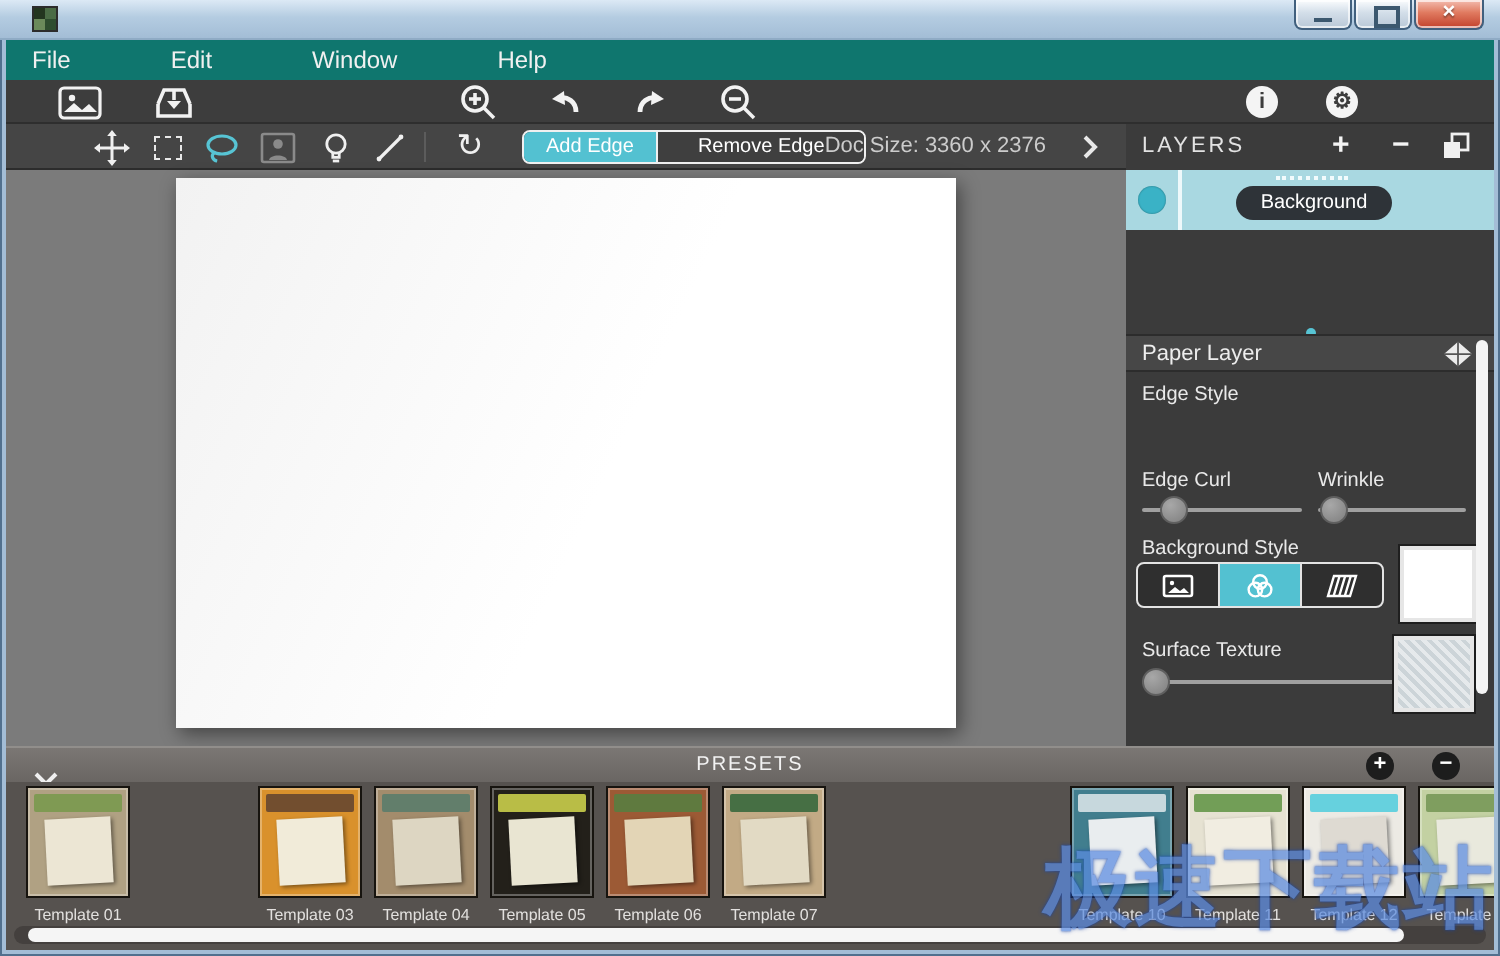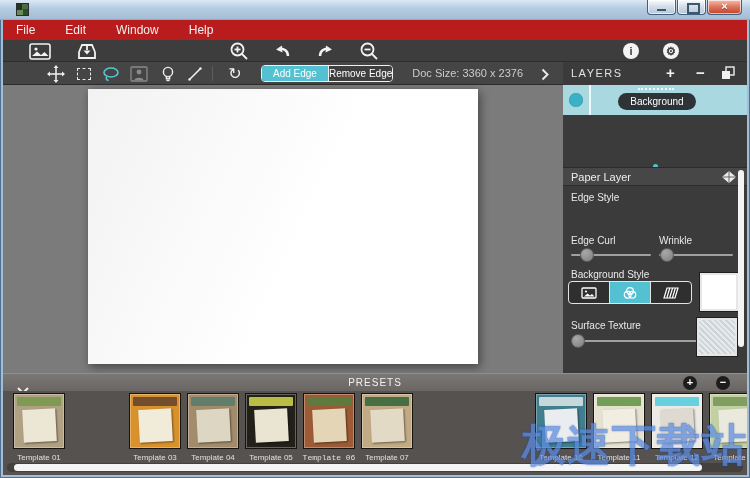--- a/index.html
+++ b/index.html
@@ -14,37 +14,37 @@
   .win-btn{width:29px;height:15px;margin-left:1px;border:1px solid #41607e;border-top:none;
     border-radius:0 0 4px 4px;background:linear-gradient(#fbfdfe,#d3dee9 45%,#b9c8d7);
     position:relative;box-shadow:inset 0 0 0 1px rgba(255,255,255,.65);}
   .win-btn.minimize::after{content:"";position:absolute;left:9px;right:9px;bottom:3px;height:2px;background:#3c586f;}
   .win-btn.maximize::after{content:"";position:absolute;left:9px;top:3px;width:9px;height:7px;border:2px solid #3c586f;}
   .win-btn.close{width:35px;background:linear-gradient(#f4beb2,#e07a60 45%,#c2412c);
     color:#fff;font-size:11px;font-weight:bold;text-align:center;line-height:13px;text-shadow:0 1px 1px rgba(0,0,0,.4);}
   
   .app{position:absolute;top:20px;left:3px;width:744px;height:455px;background:#3b3b3b;overflow:hidden;}
   
-  .menubar{position:absolute;top:0;left:0;width:744px;height:20px;background:#b91c1c;display:flex;align-items:center;}
+  .menubar{position:absolute;top:0;left:0;width:744px;height:20px;background:#0f766e;display:flex;align-items:center;gap:20px;}
   .menu-item{color:#f0f0f0;font-size:12px;padding:0 15px;line-height:20px;}
   .menu-item:first-child{padding-left:13px;}
   
   .icon-toolbar{position:absolute;top:20px;left:0;width:744px;height:22px;background:#3d3d3d;border-bottom:1px solid #2e2e2e;}
   .tb-icon{position:absolute;top:2px;width:22px;height:18px;display:flex;align-items:center;justify-content:center;}
   .circle-icon{position:absolute;top:3px;width:16px;height:16px;border-radius:50%;background:#f4f4f4;
     color:#3d3d3d;font-size:11px;font-weight:bold;text-align:center;line-height:16px;}
   
   .toolbar2{position:absolute;top:42px;left:0;width:560px;height:23px;background:#454545;border-bottom:1px solid #2c2c2c;}
   .tool{position:absolute;top:3px;width:20px;height:17px;display:flex;align-items:center;justify-content:center;}
   .marquee-box{width:14px;height:12px;border:1px dashed #e8e8e8;}
   .tool-sep{position:absolute;left:209px;top:4px;width:1px;height:15px;background:#5c5c5c;}
   .rotate-glyph{color:#f0f0f0;font-size:16px;line-height:16px;}
   .edge-btns{position:absolute;left:258px;top:3px;height:17px;display:flex;border:1px solid #f0f0f0;border-radius:4px;overflow:hidden;}
   .edge-btns .add{background:#53c1d1;color:#fff;font-size:10px;line-height:15px;padding:0 11px;}
-  .edge-btns .remove{background:#3f3f3f;color:#fff;font-size:10px;line-height:15px;padding:0 0;border-left:1px solid #f0f0f0;}
+  .edge-btns .remove{background:#3f3f3f;color:#fff;font-size:10px;line-height:15px;padding:0 20px;border-left:1px solid #f0f0f0;}
   .doc-size{position:absolute;right:40px;top:0;line-height:23px;color:#cccccc;font-size:11px;}
   .panel-expand{position:absolute;right:14px;top:5px;}
   
   .canvas{position:absolute;top:65px;left:0;width:560px;height:288px;background:#7b7b7b;}
   .doc{position:absolute;left:85px;top:4px;width:390px;height:275px;
     background:linear-gradient(115deg,#f2f2f2,#ffffff 55%);box-shadow:2px 3px 9px rgba(0,0,0,.45);}
   
   .rpanel{position:absolute;top:42px;left:560px;width:160px;height:311px;background:#3b3b3b;}
   .layers-header{position:absolute;top:0;left:0;width:184px;height:23px;}
   .layers-title{position:absolute;left:8px;top:0;line-height:23px;color:#e2e2e2;font-size:11px;letter-spacing:1.5px;}
@@ -336,21 +336,21 @@
           </div>
           <div class="thumb-label">Template 04</div>
         </div>
       <div class="thumb-slot" style="left:239px;">
           <div class="thumb" style="background: rgb(35, 32, 26);">
             <div class="thumb-accent" style="background: rgb(194, 198, 73);"></div>
             <div class="thumb-paper" style="background: rgb(233, 229, 210);"></div>
           </div>
           <div class="thumb-label">Template 05</div>
         </div>
-      <div class="thumb-slot" style="left:297px;font-family:Liberation Mono, monospace;">
+      <div class="thumb-slot" style="left:297px;">
           <div class="thumb" style="background: rgb(156, 90, 53);">
             <div class="thumb-accent" style="background: rgb(92, 124, 64);"></div>
             <div class="thumb-paper" style="background: rgb(227, 213, 182);"></div>
           </div>
           <div class="thumb-label">Template 06</div>
         </div>
       <div class="thumb-slot" style="left:355px;">
           <div class="thumb" style="background: rgb(194, 170, 133);">
             <div class="thumb-accent" style="background: rgb(63, 107, 64);"></div>
             <div class="thumb-paper" style="background: rgb(226, 218, 196);"></div>

